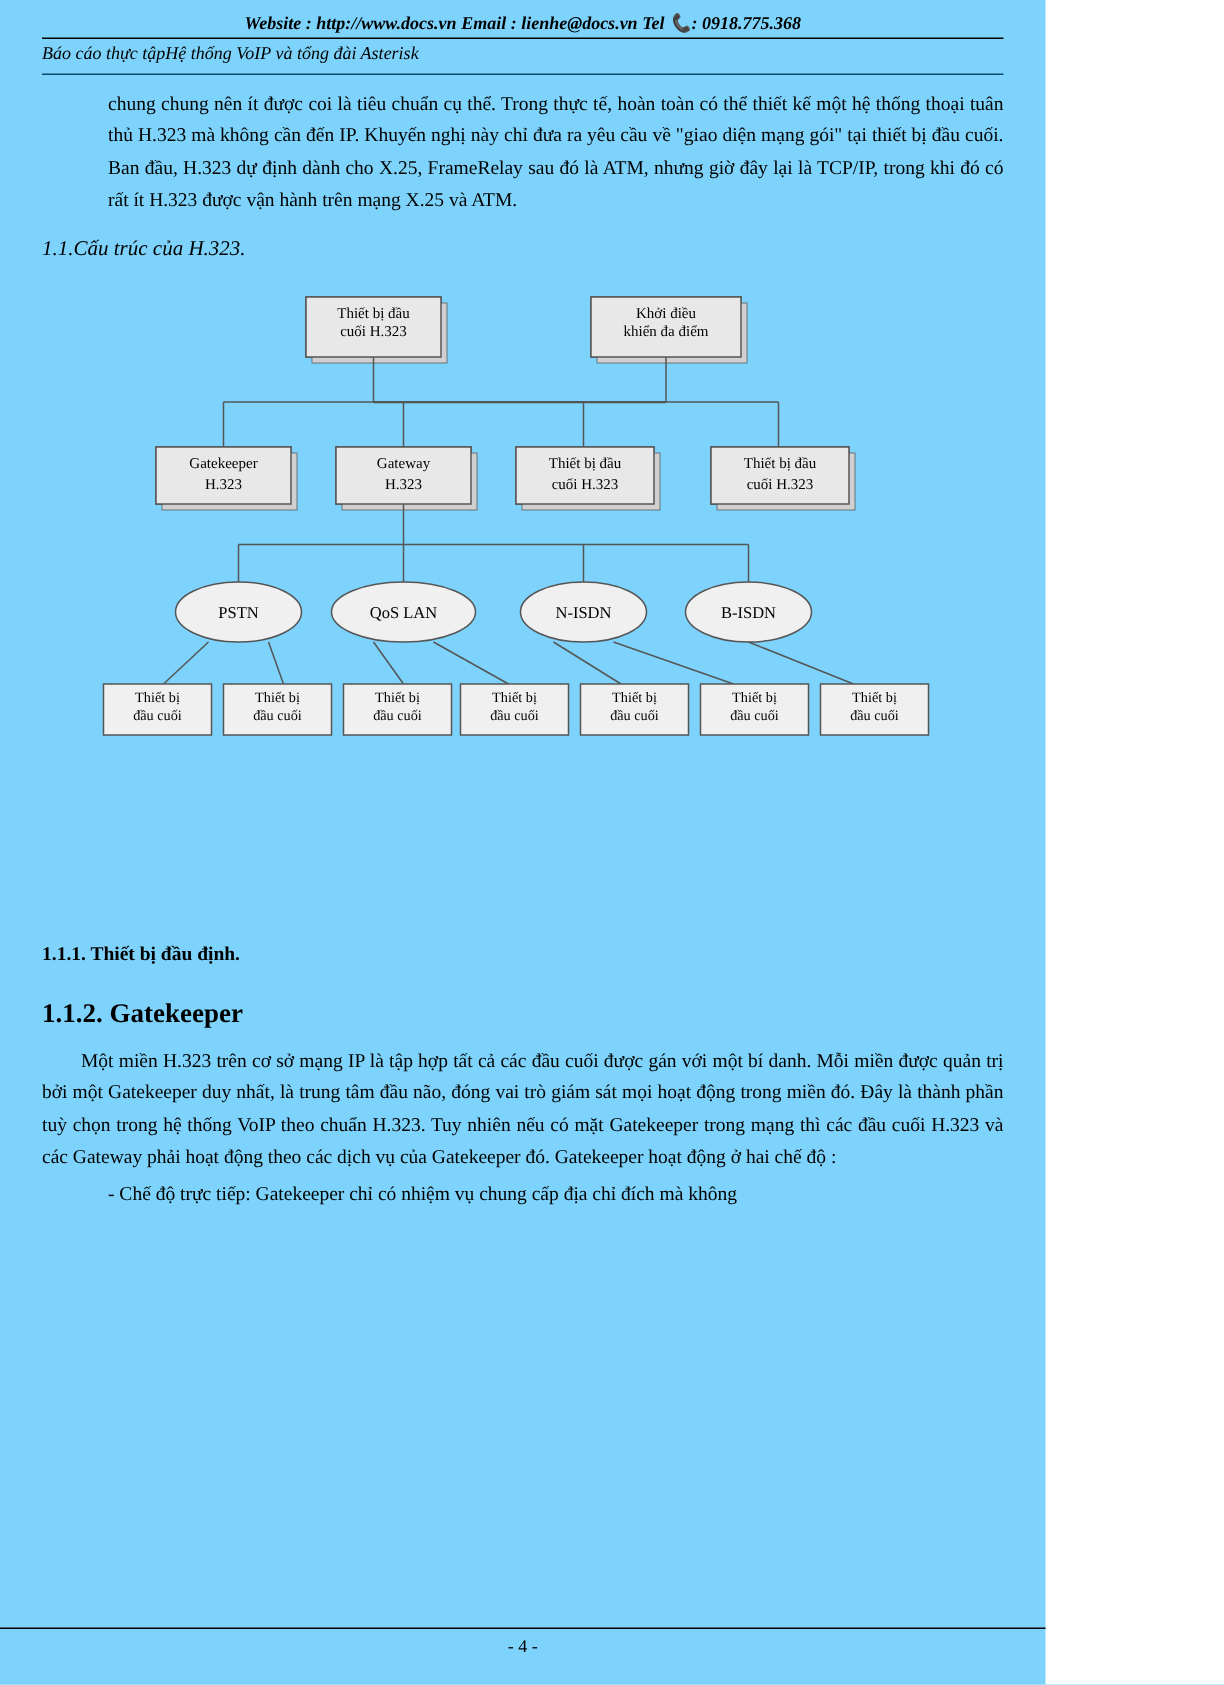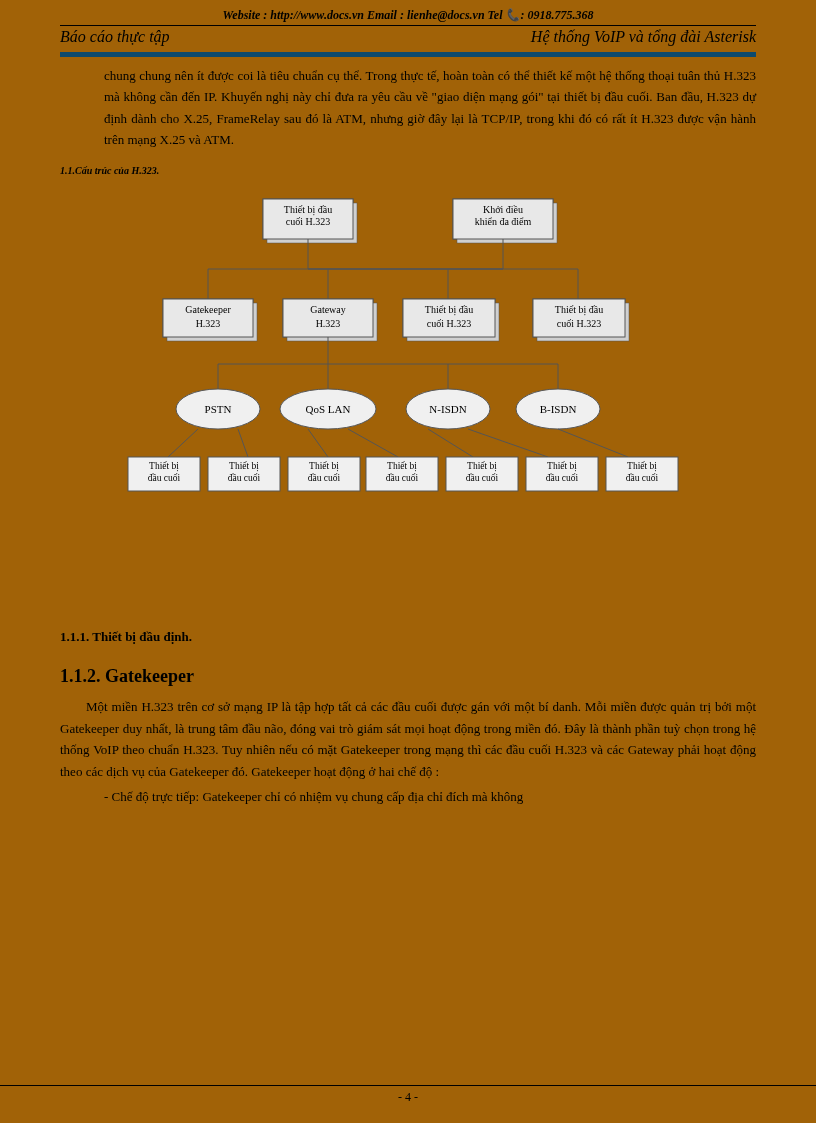--- a/index.html
+++ b/index.html
@@ -6,55 +6,54 @@
     body {
       background: #fff;
       font-family: 'Times New Roman', Times, serif;
       font-size: 13px;
       color: #000;
       width: 816px;
       min-height: 1123px;
       position: relative;
     }
     .page {
-      width: 816px;
+      width: 697px;
       min-height: 1123px;
-      padding: 0 60px;
+      padding: 0 28px;
       position: relative;
-      background: #a16207;
+      background: #7dd3fc;
     }
     .header {
       text-align: center;
       padding: 8px 0 2px 0;
       border-bottom: 1px solid #000;
       font-size: 12px;
     }
     .header-main {
       font-weight: bold;
       font-style: italic;
     }
     .sub-header {
       display: flex;
-      justify-content: space-between;
       font-style: italic;
-      font-size: 16px;
+      font-size: 12px;
       padding: 2px 0 6px 0;
-      border-bottom: 5px solid #0c4a6e;
+      border-bottom: 1px solid #0c4a6e;
     }
     .content {
       padding: 8px 0;
       text-align: justify;
       line-height: 1.6;
       font-size: 13px;
     }
     .section-title {
       font-style: italic;
-      font-weight: bold;
+      font-weight: normal;
       margin: 12px 0 10px 0;
-      font-size: 10px;
+      font-size: 14px;
     }
     .diagram-container {
       display: flex;
       flex-direction: column;
       align-items: flex-start;
       margin: 10px 0 18px 0;
       position: relative;
       width: 100%;
     }
     .subsection-title {

